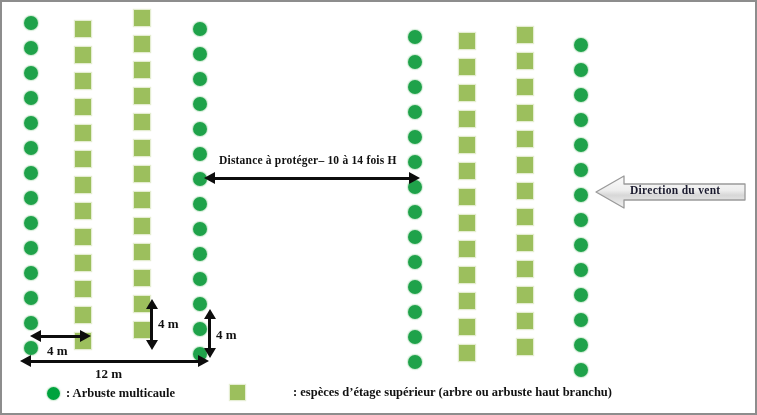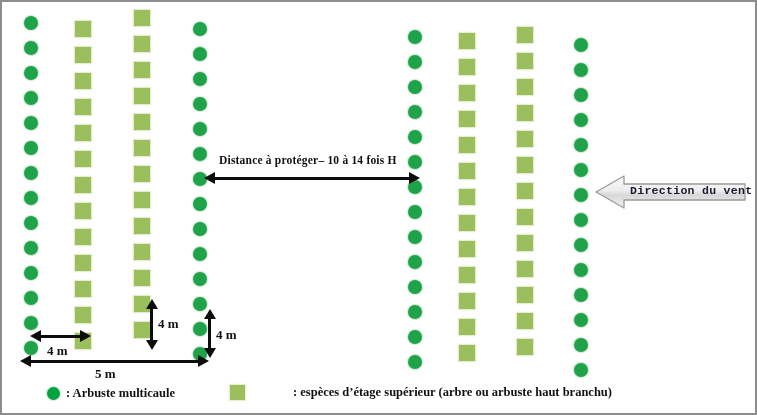--- a/index.html
+++ b/index.html
@@ -58,21 +58,21 @@
     font-weight:bold;font-size:11.5px;color:#111;
     white-space:nowrap;letter-spacing:.2px;
   }
 
   
   #wind{position:absolute;left:592px;top:171px;width:153px;height:38px;}
   #wind svg{display:block;}
   .wind-text{
     position:absolute;left:36px;top:11px;width:110px;
     text-align:left;
-    font-family:Liberation Mono, monospace;
+    font-family:Liberation Serif, serif;
     font-weight:bold;font-size:11.5px;color:#1a1a2e;
     white-space:nowrap;letter-spacing:.3px;
   }
 
   
   #legend{position:absolute;left:0;top:376px;width:757px;height:34px;}
   .lg-item{position:absolute;display:flex;align-items:center;}
   .lg-text{
     font-family:"Liberation Serif", serif;
     font-weight:bold;font-size:12.5px;color:#111;
@@ -239,21 +239,21 @@
     <div class="hline" style="left:38px;top:333px;width:41px;"></div>
     <div class="ah-left" style="left:28px;top:328px;"></div>
     <div class="ah-right" style="left:78px;top:328px;"></div>
     <div class="dim-label" style="left:45px;top:341px;">4 m</div>
   </div>
 
   <div>
     <div class="hline" style="left:29px;top:358px;width:168px;"></div>
     <div class="ah-left" style="left:18px;top:353px;"></div>
     <div class="ah-right" style="left:196px;top:353px;"></div>
-    <div class="dim-label" style="left:93px;top:364px;">5 m</div>
+    <div class="dim-label" style="left:93px;top:364px;">12 m</div>
   </div>
 
   <div id="legend">
     <div class="lg-item" style="left:45px;top:8px;">
       <span class="lg-circle"></span>
       <span class="lg-text" style="margin-left:6px;">: Arbuste multicaule</span>
     </div>
     <div class="lg-item" style="left:228px;top:7px;">
       <span class="lg-square"></span>
       <span class="lg-text" style="margin-left:48px;">: espèces d’étage supérieur (arbre ou arbuste haut branchu)</span>

